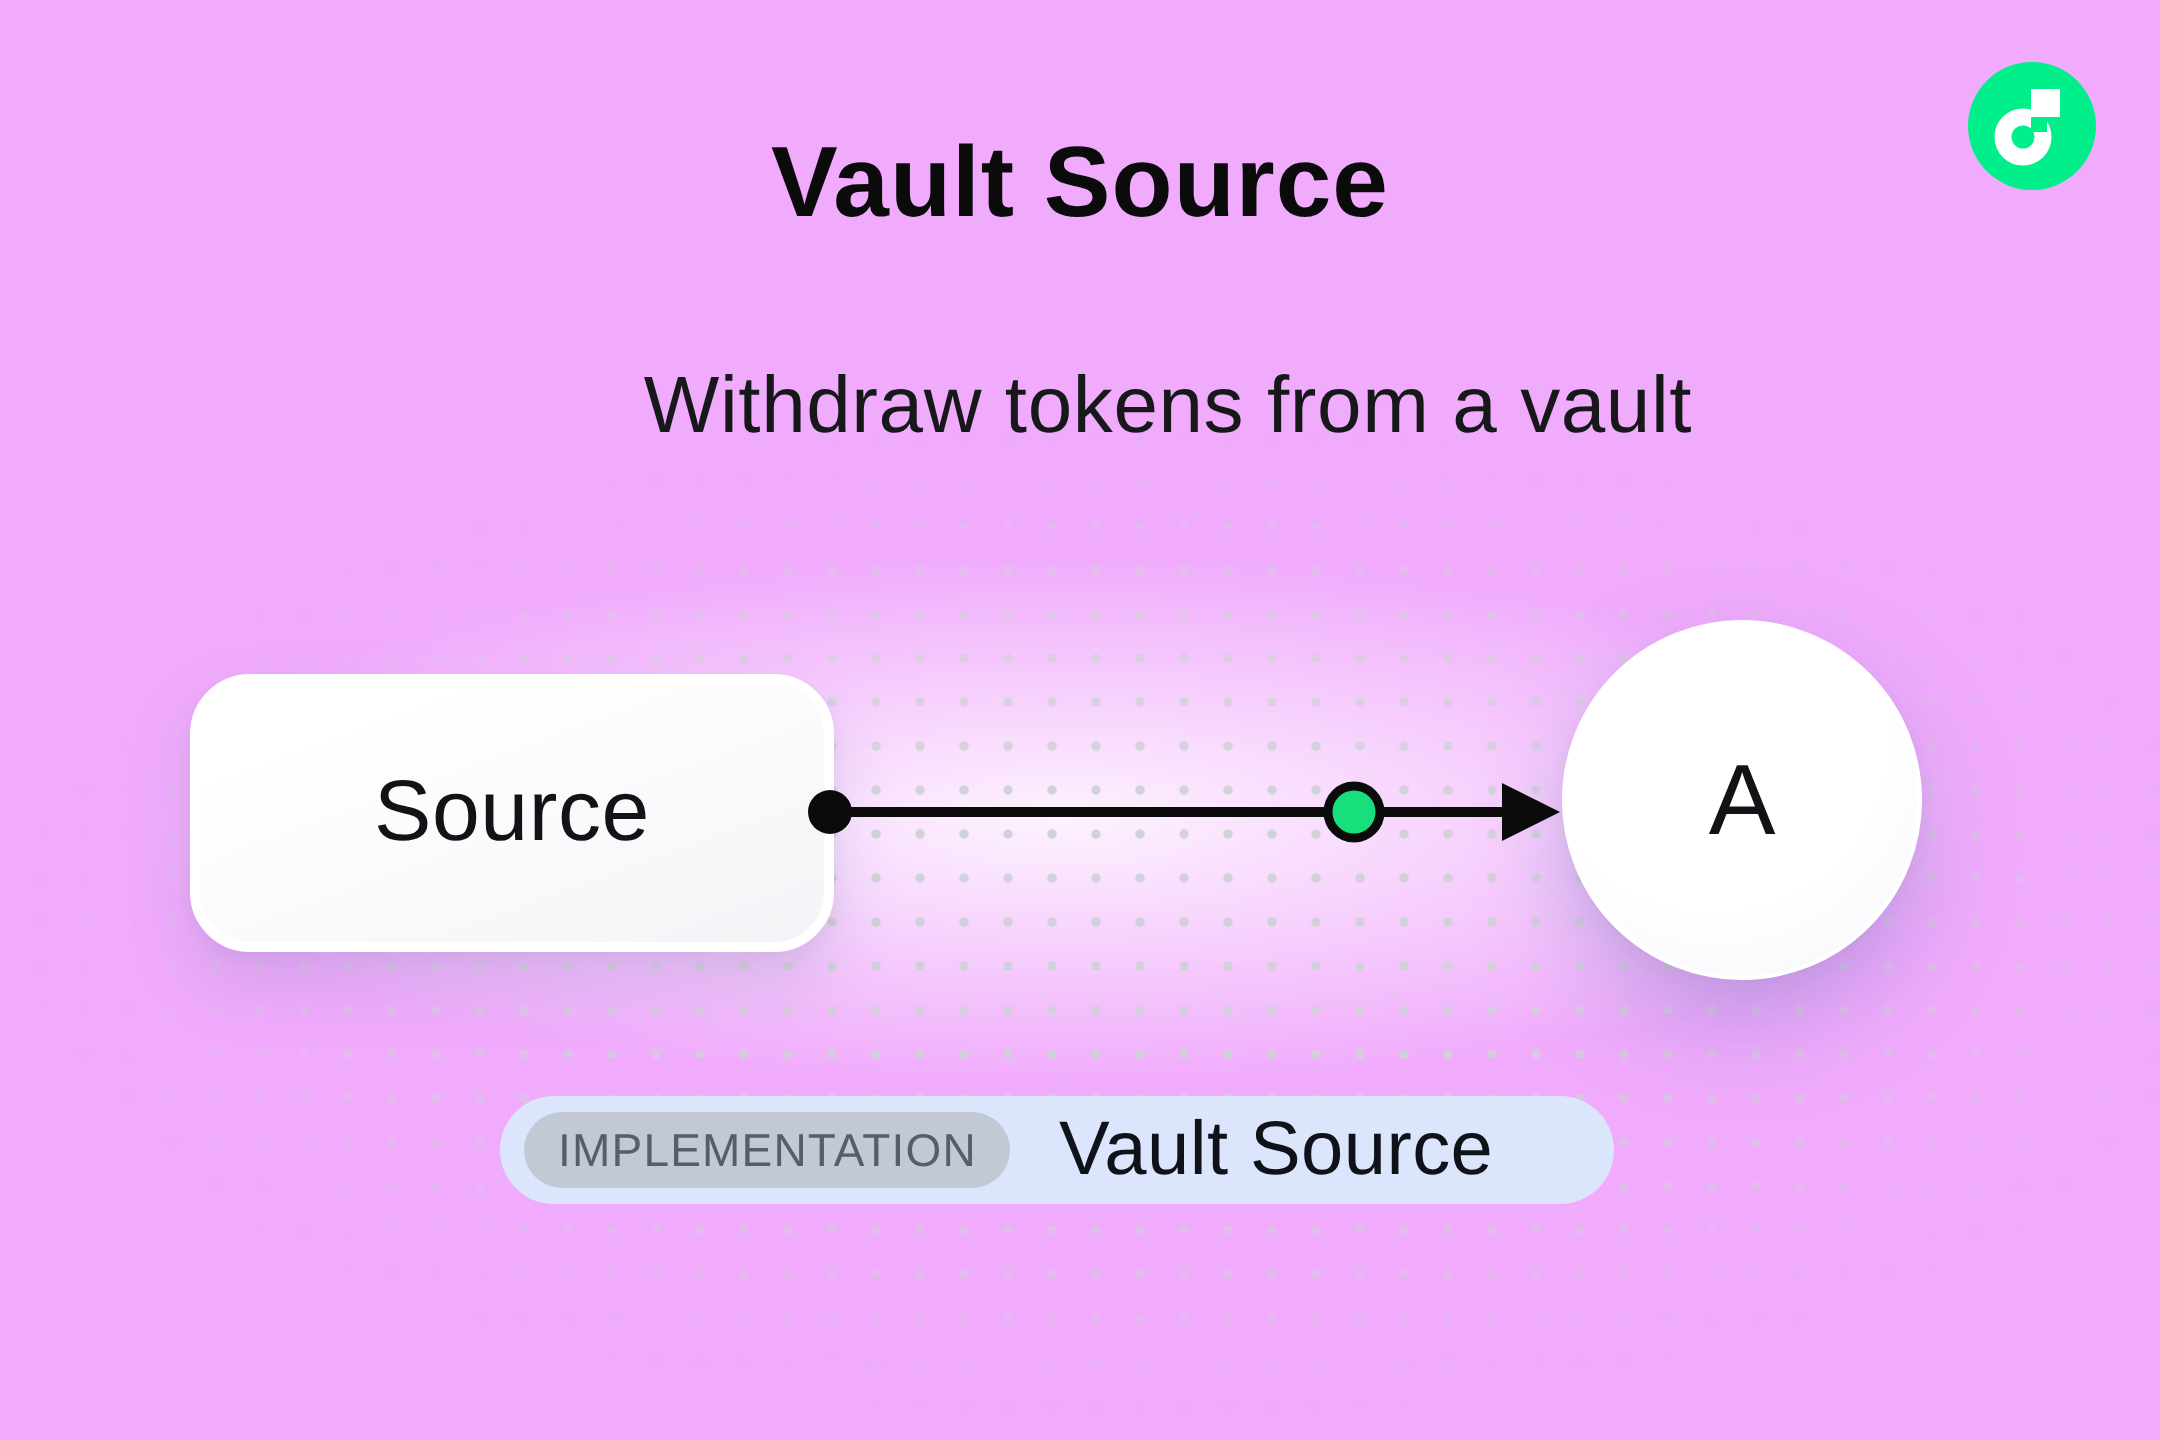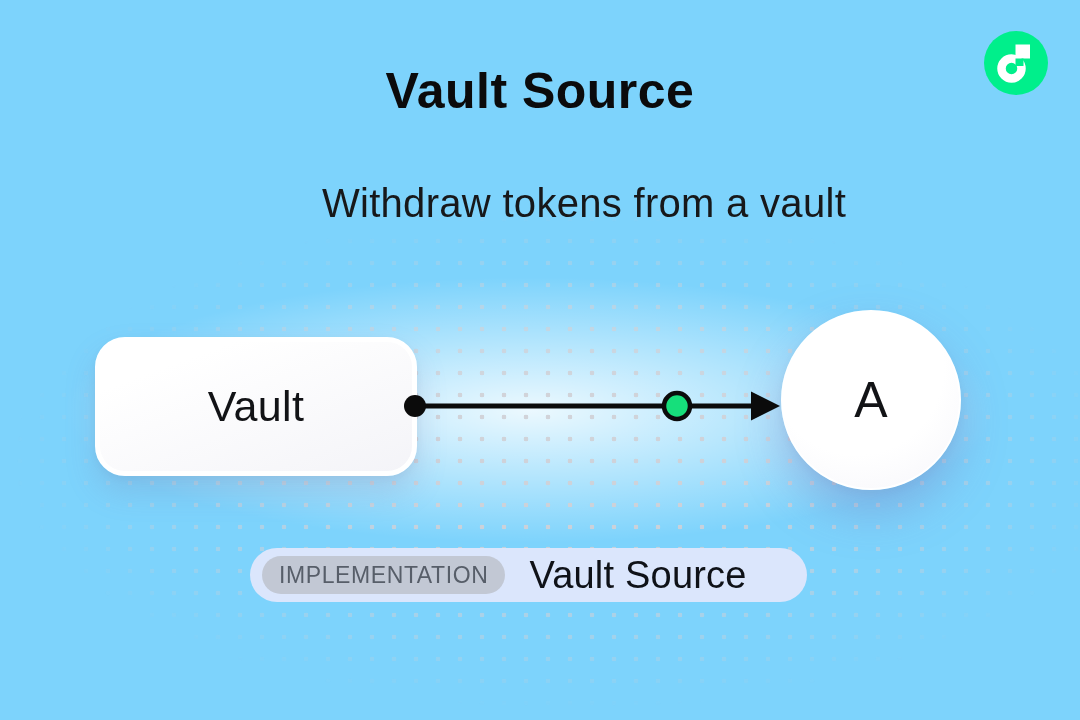--- a/index.html
+++ b/index.html
@@ -6,21 +6,21 @@
   html, body { width: 1080px; height: 720px; }
   body {
     font-family: "Liberation Sans", "DejaVu Sans", sans-serif;
     background: #efefef;
     overflow: hidden;
   }
   .canvas {
     position: relative;
     width: 1080px;
     height: 720px;
-    background: #7dd3fc;
+    background: #f0abfc;
     overflow: hidden;
   }
 
   
   .glow {
     position: absolute;
     left: 40px; top: 270px;
     width: 980px; height: 280px;
     background: radial-gradient(ellipse closest-side at 50% 50%,
                 rgba(255,255,255,0.85), rgba(255,255,255,0) 95%);
@@ -169,21 +169,21 @@
       <rect x="31.5" y="13.5" width="14.5" height="14" fill="#ffffff"></rect>
       <rect x="31.5" y="27.5" width="8" height="7.5" fill="#00EF8B"></rect>
     </svg>
   </div>
 
   <h1 class="title">Vault Source</h1>
 
   <div class="subtitle">Withdraw tokens from a vault</div>
 
   <div class="node-vault">
-    <span class="node-label">Vault</span>
+    <span class="node-label">Source</span>
   </div>
 
   <svg class="connector-svg" viewBox="0 0 1080 720" aria-hidden="true">
     <defs>
       <linearGradient id="greenFade" x1="0" y1="0" x2="1" y2="0">
         <stop offset="0" stop-color="#16DF7B" stop-opacity="0"></stop>
         <stop offset="1" stop-color="#16DF7B" stop-opacity="1"></stop>
       </linearGradient>
     </defs>
     <line x1="415" y1="406" x2="757" y2="406" stroke="#0b0b0b" stroke-width="5"></line>

